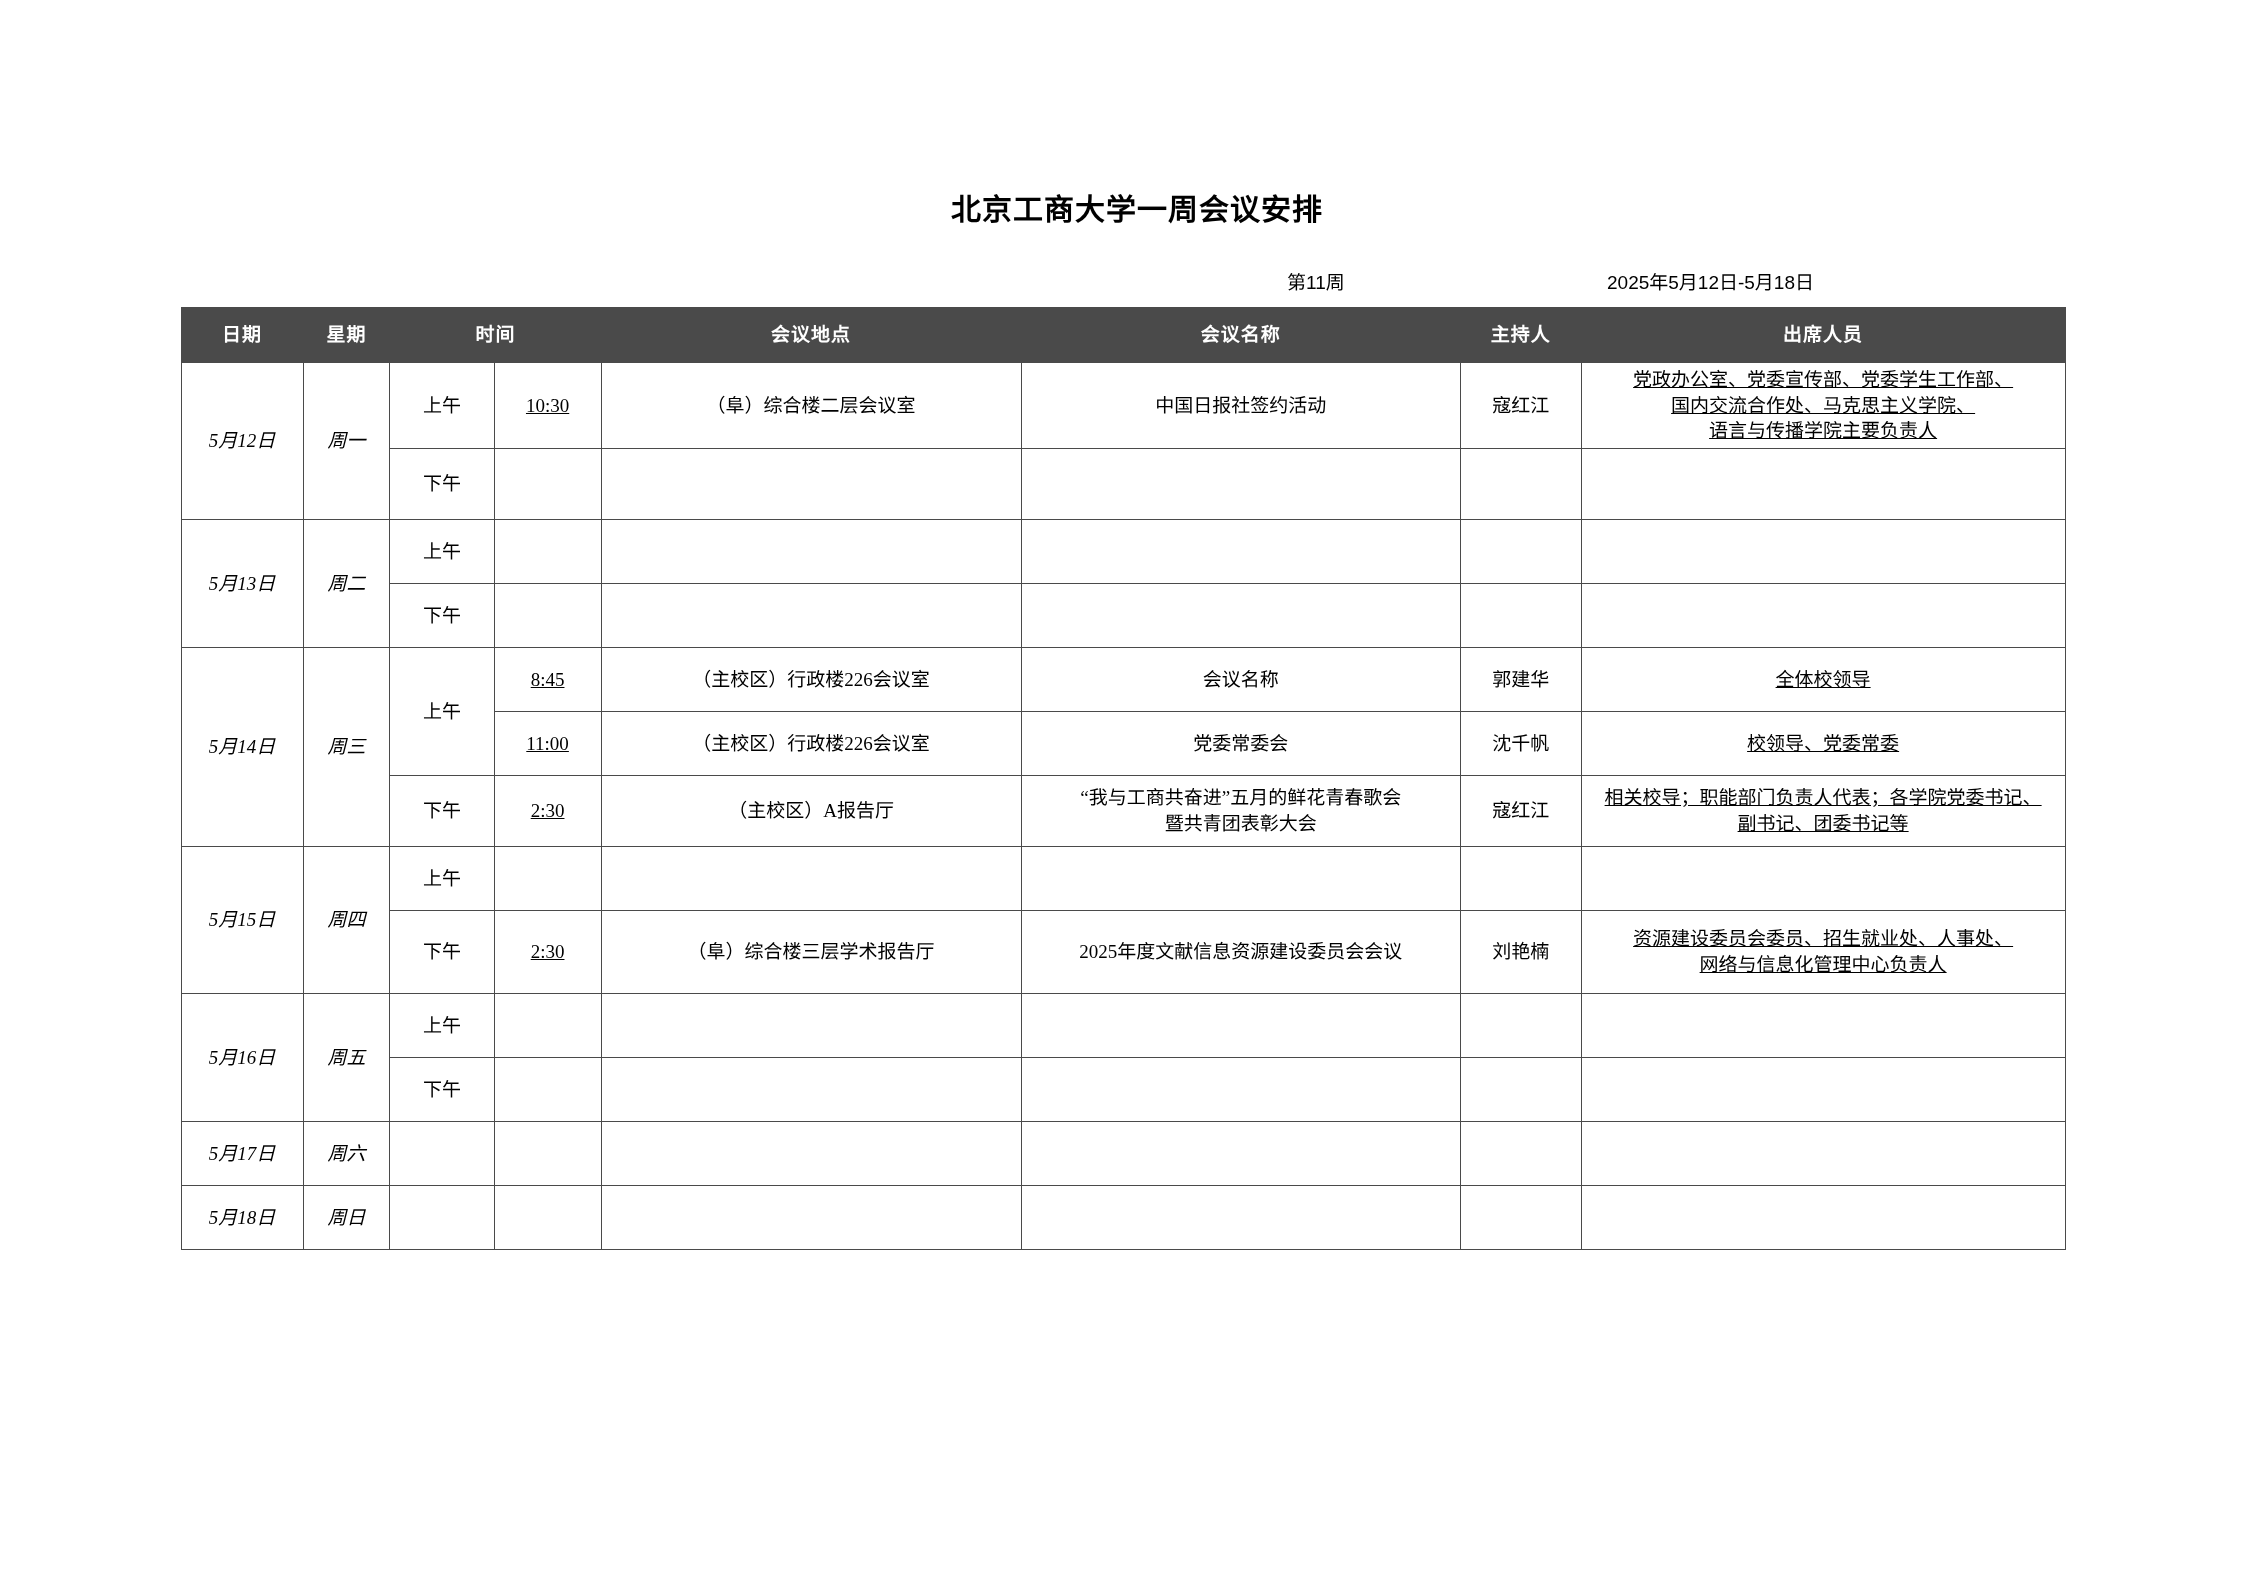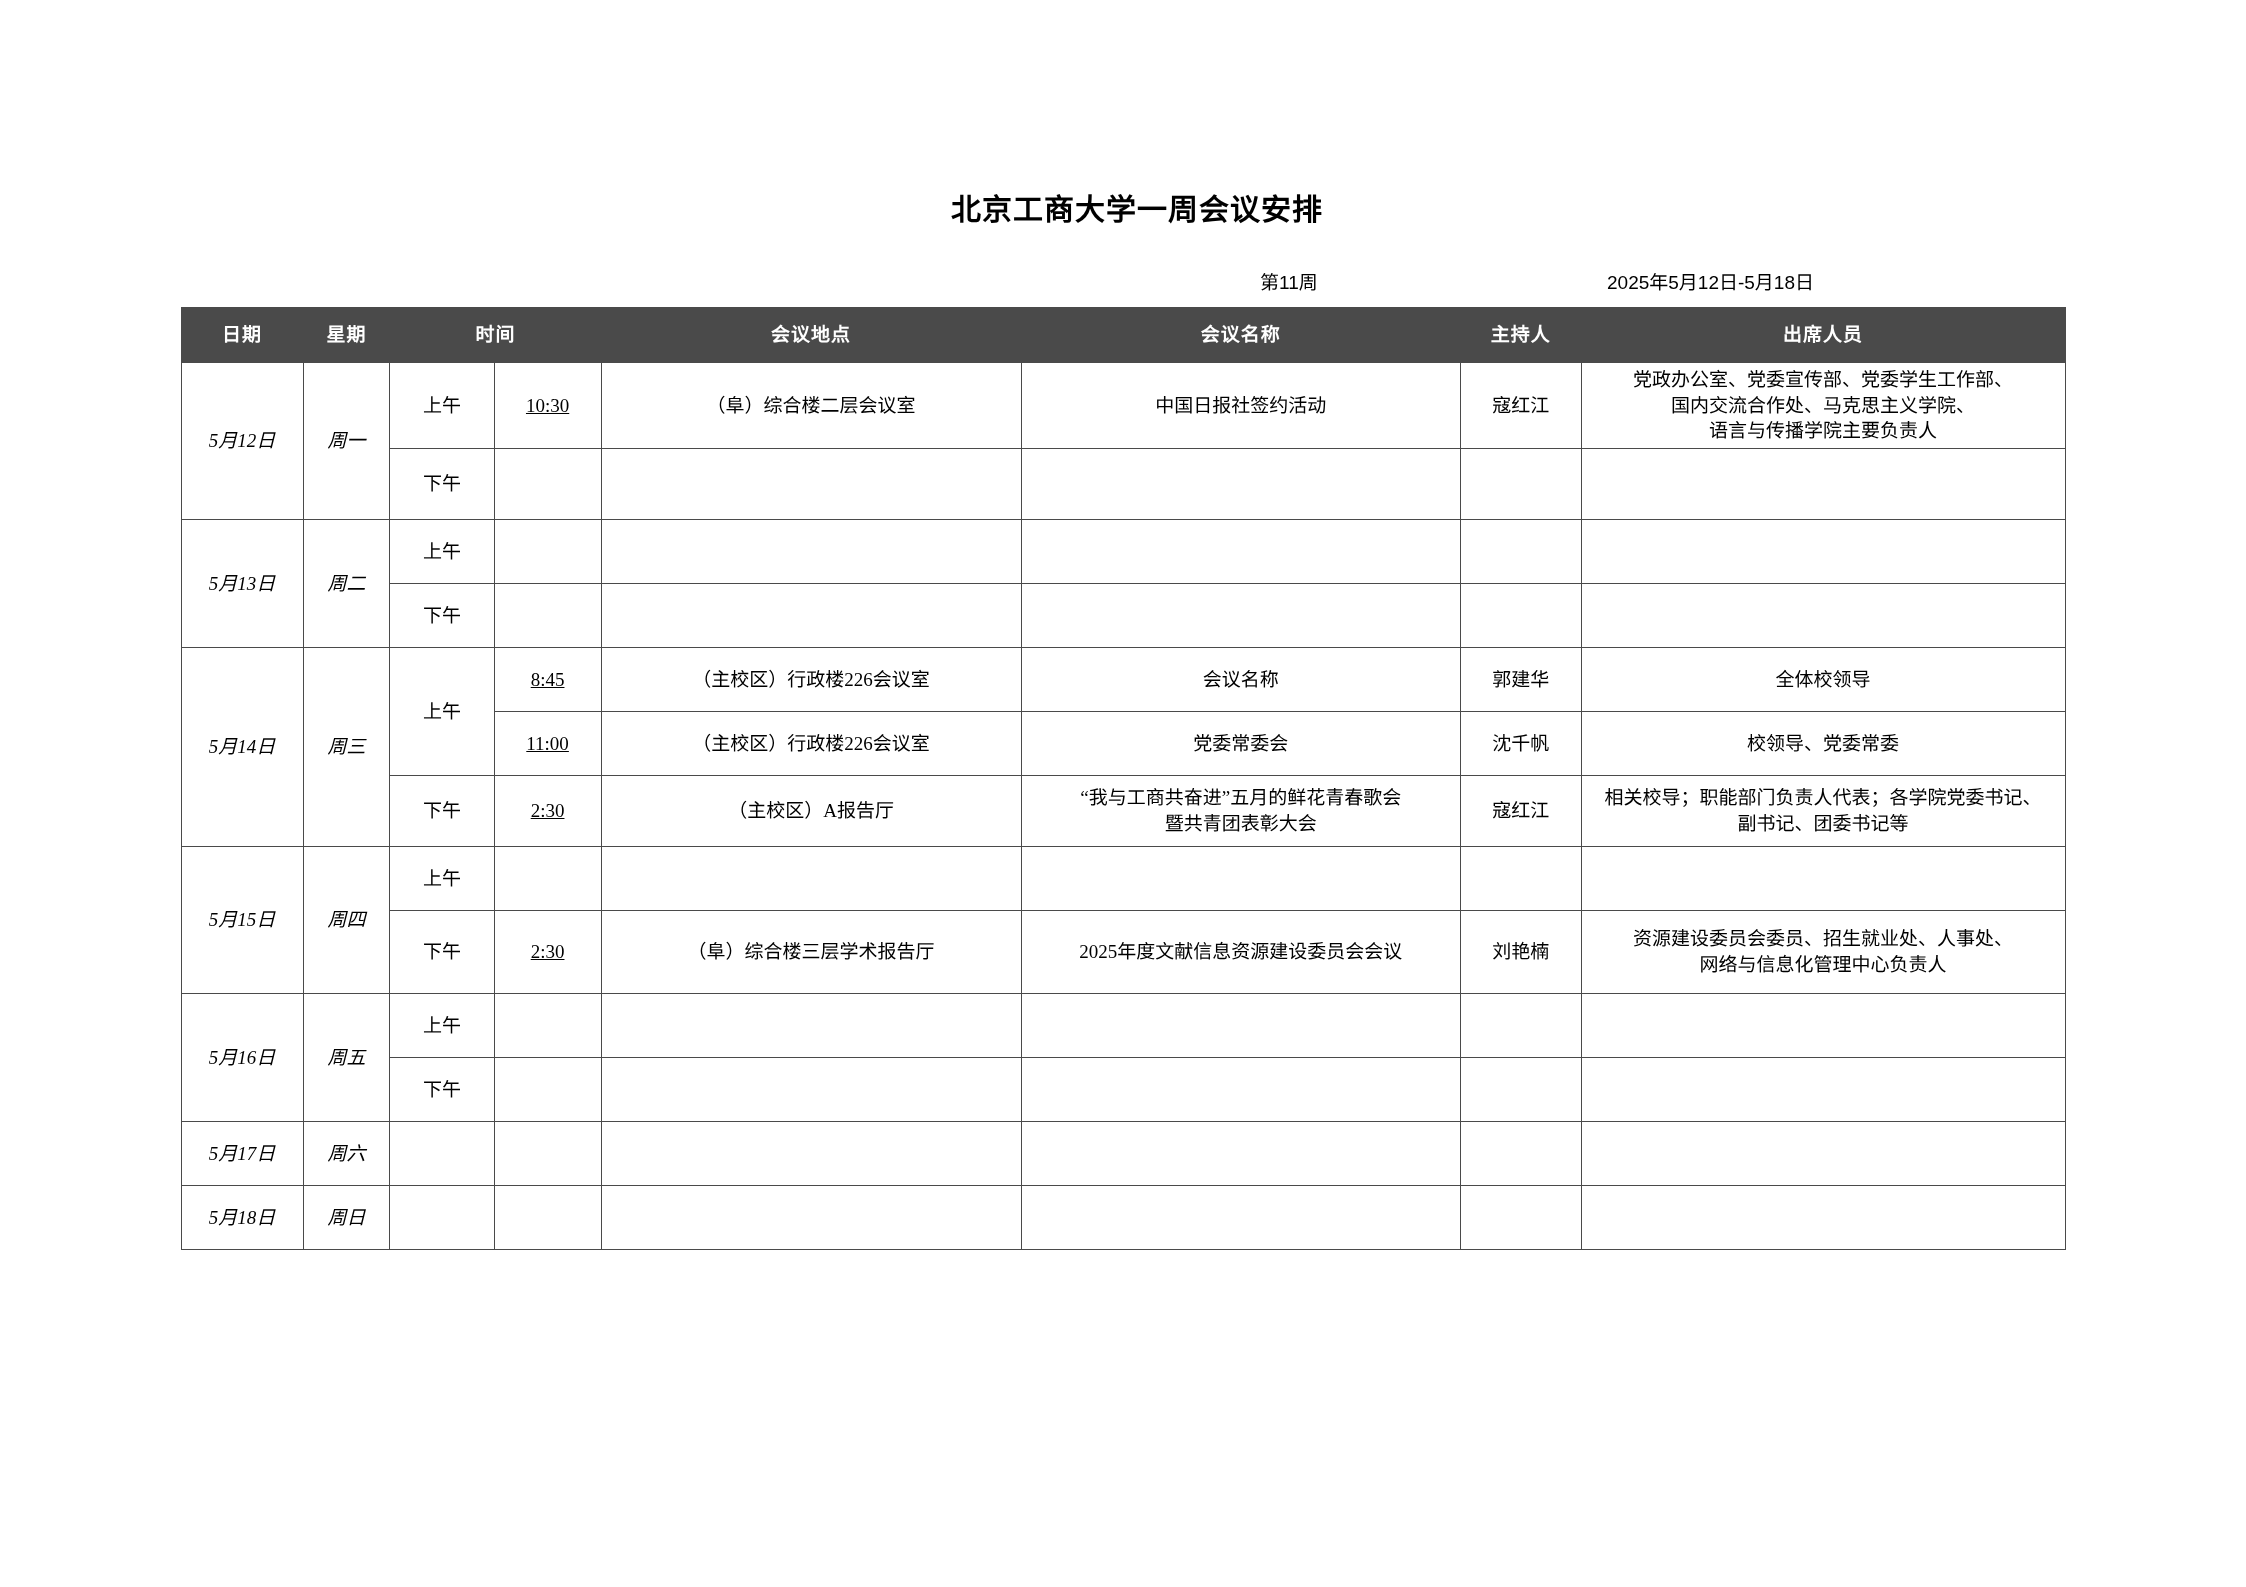--- a/index.html
+++ b/index.html
@@ -33,21 +33,21 @@
   .subheader {
     position: relative;
     width: 1720px;
     margin: 38px auto 14px auto;
     height: 26px;
     font-size: 19px;
     font-family: "Liberation Sans", "DejaVu Sans", sans-serif;
   }
   .subheader .week-no {
     position: absolute;
-    left: 997px;
+    left: 1024px;
     top: 0;
   }
   .subheader .date-range {
     position: absolute;
     left: 1344px;
     top: 0;
   }
   table.schedule {
     border-collapse: collapse;
     margin: 0 auto;
@@ -83,20 +83,21 @@
     text-decoration: underline;
   }
   td.place-cell, td.name-cell {
     font-size: 19px;
   }
   td.host-cell {
     font-size: 19px;
   }
   td.att-cell {
     font-size: 18px;
+    text-decoration: underline;
   }
   
   col.c-date    { width: 96px; }
   col.c-week    { width: 68px; }
   col.c-ampm    { width: 82px; }
   col.c-time    { width: 84px; }
   col.c-place   { width: 330px; }
   col.c-meeting { width: 345px; }
   col.c-host    { width: 95px; }
   col.c-att     { width: 380px; }

